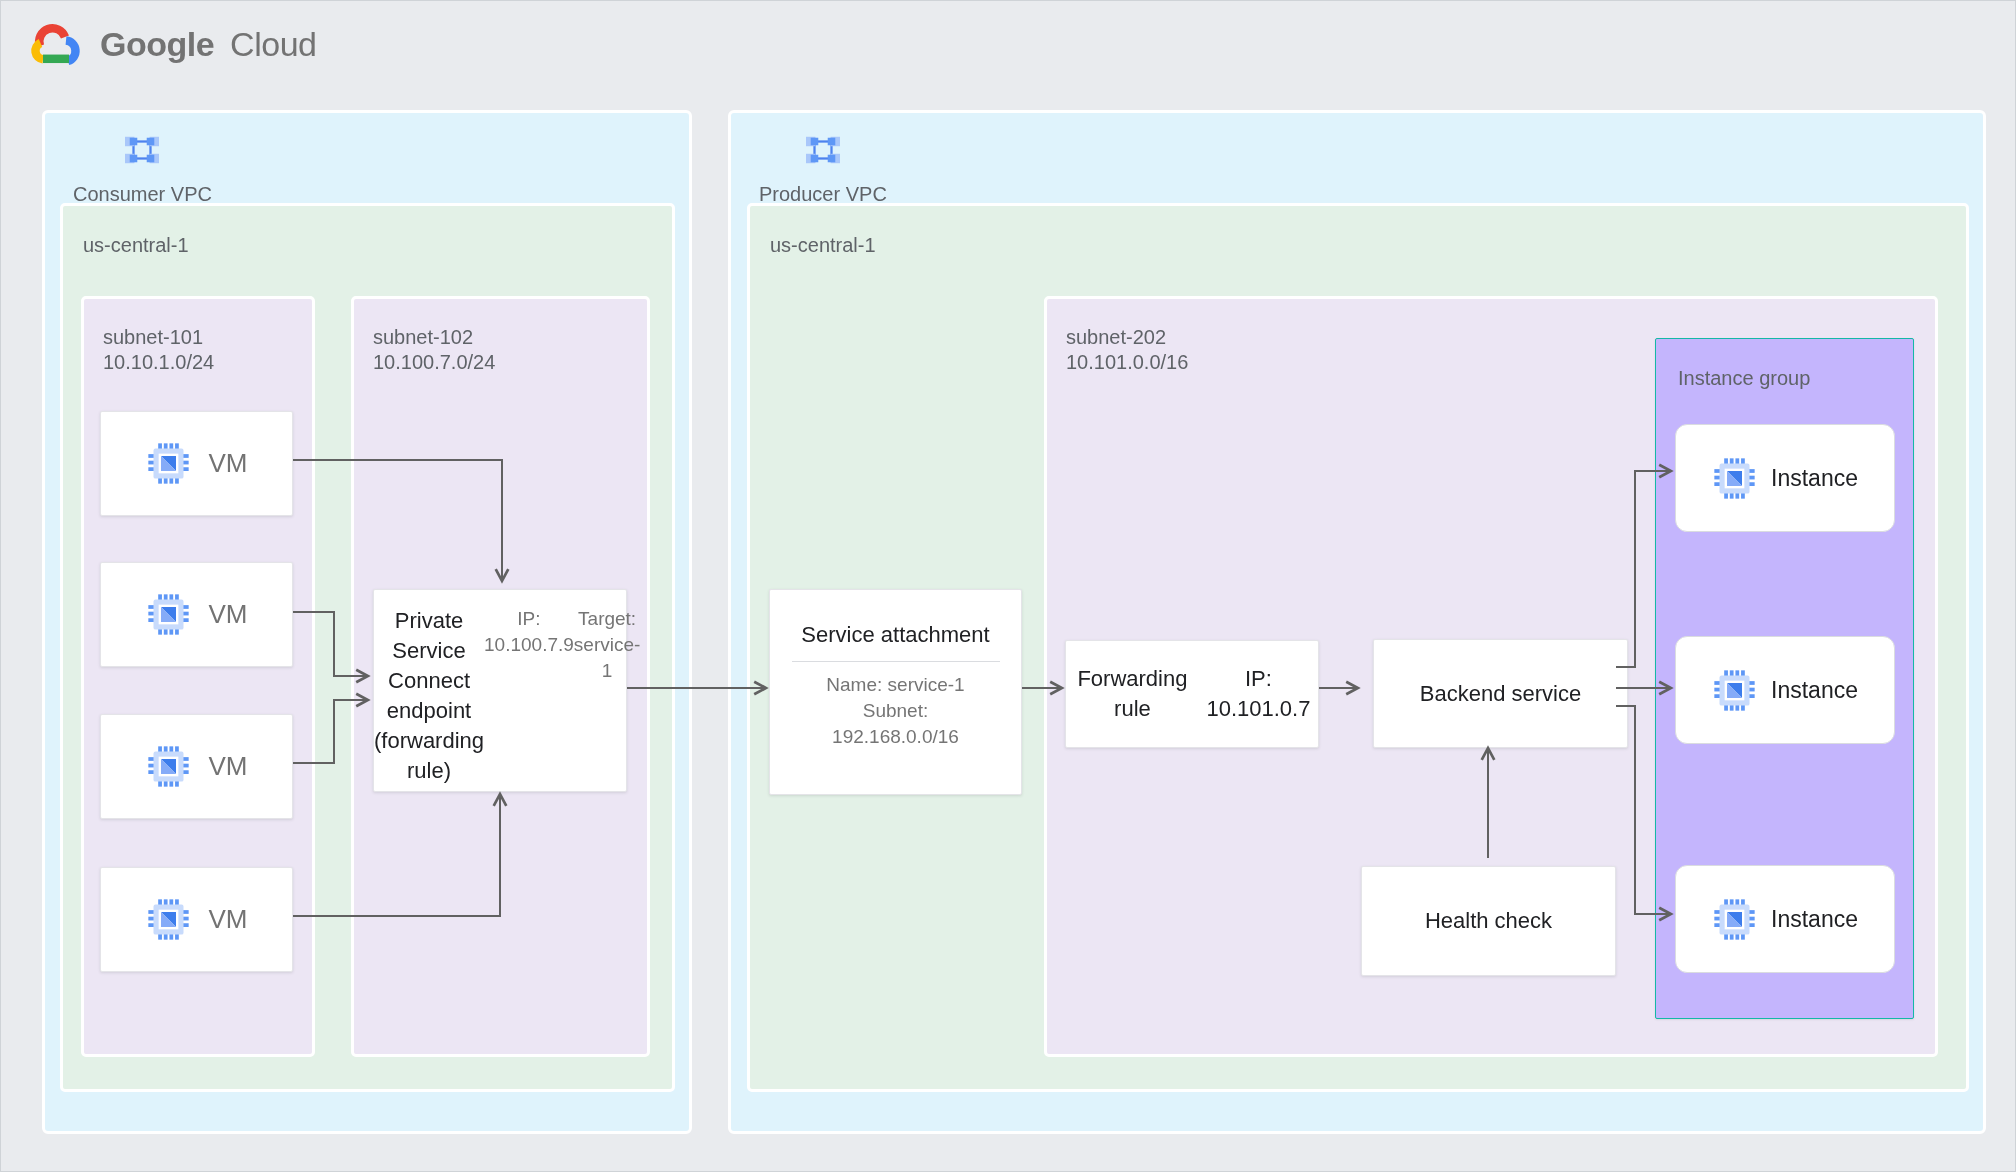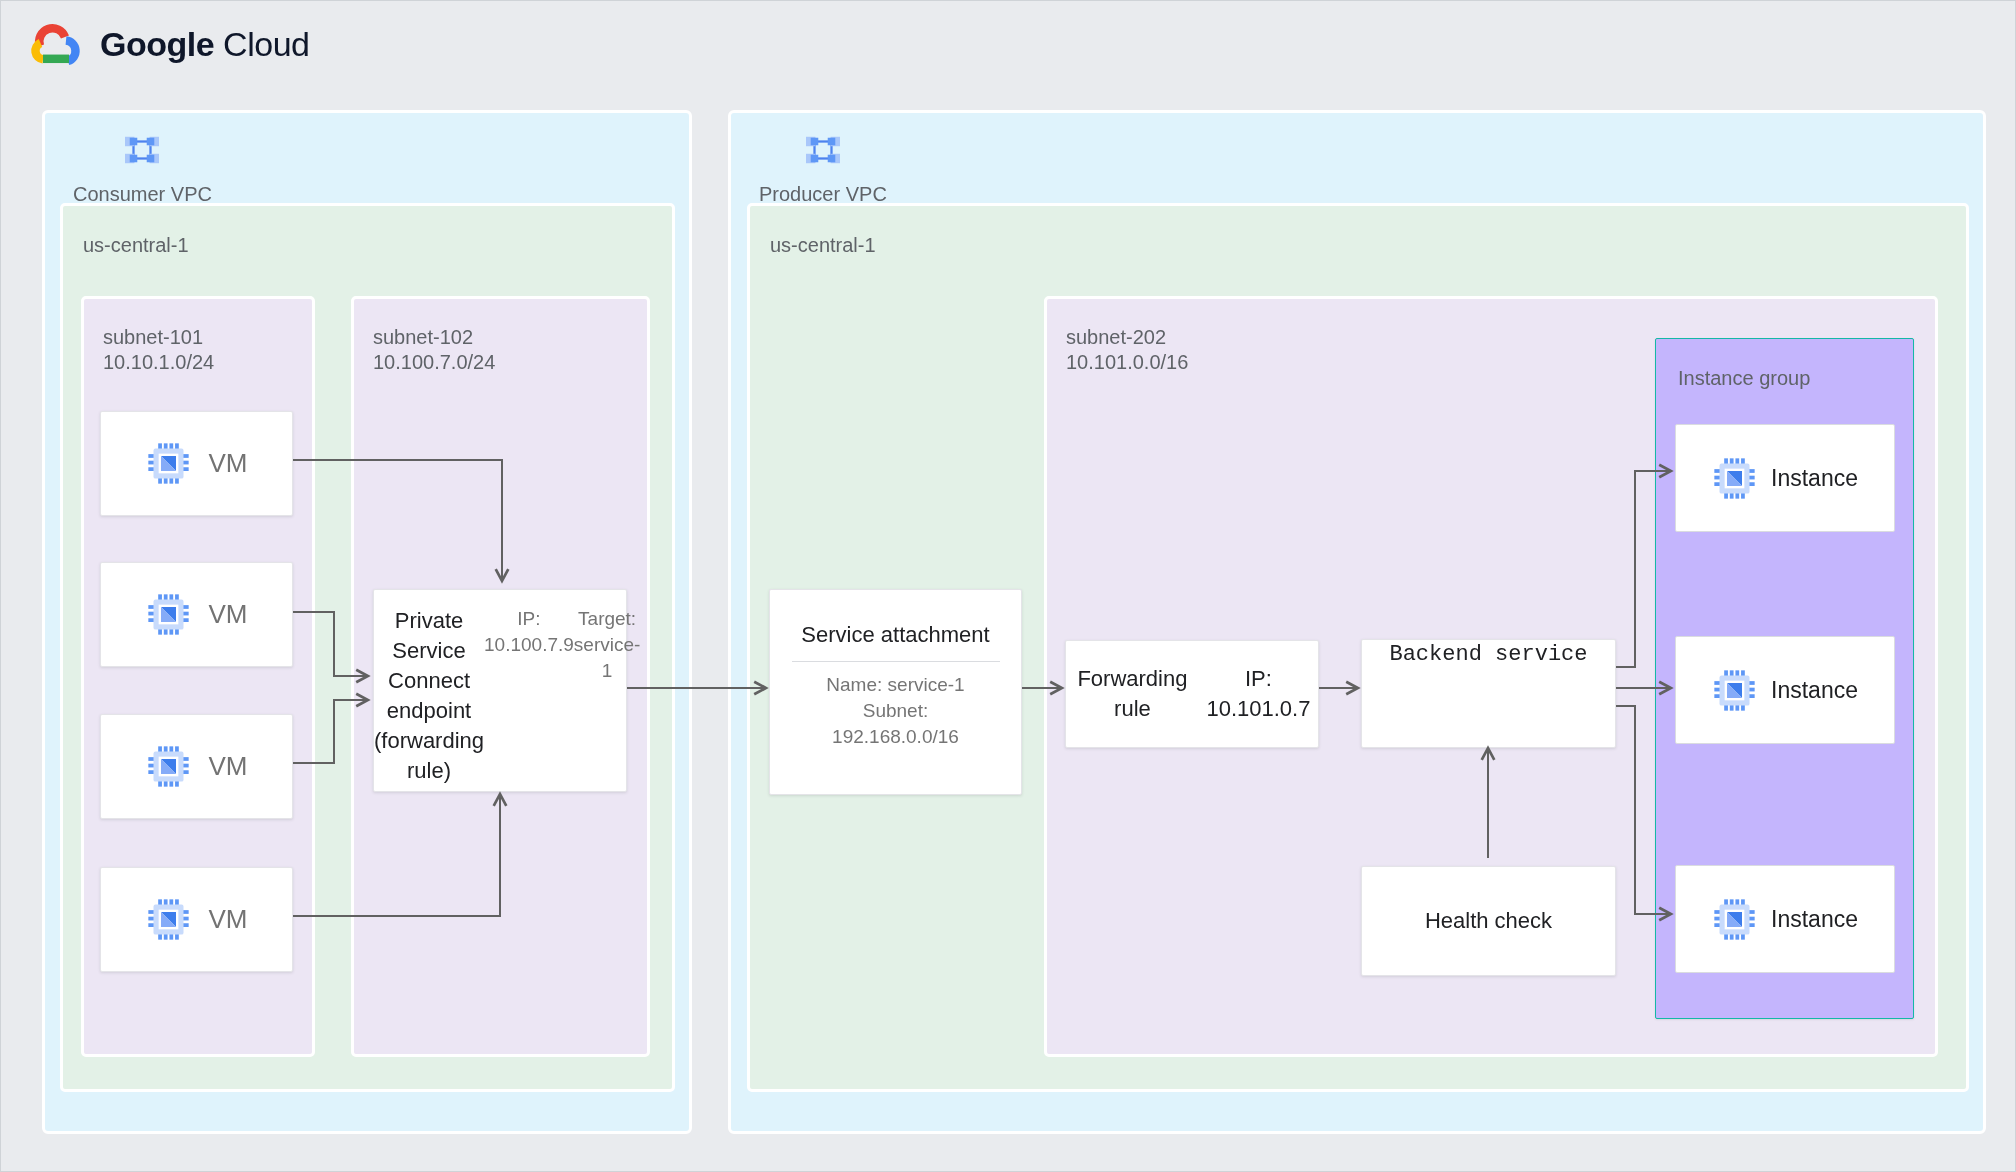--- a/index.html
+++ b/index.html
@@ -1,21 +1,21 @@
 <!DOCTYPE html>
 <html><head>
 <meta charset="utf-8">
 <style>
   html,body{margin:0;padding:0;background:#E9EBEE;font-family:"Liberation Sans","DejaVu Sans",sans-serif;}
   .canvas{position:relative;width:2016px;height:1172px;background:#E9EBEE;overflow:hidden;
           box-shadow:inset 0 0 0 1px #CFD3D7;}
   
   .logo{position:absolute;left:26px;top:20px;display:flex;align-items:center;gap:14px;}
   .logo svg{display:block;}
-  .logo-text{font-size:34px;color:#0f172a;letter-spacing:-0.5px;display:flex;gap:9px;align-items:baseline;}
+  .logo-text{font-size:34px;color:#737373;letter-spacing:-0.5px;display:flex;gap:16px;align-items:baseline;}
   .logo-google{font-weight:700;}
   .logo-cloud{font-weight:400;}
   
   .vpc{position:absolute;top:110px;height:1024px;background:#DFF3FC;border:3px solid #FFFFFF;
        border-radius:6px;box-sizing:border-box;}
   .vpc-consumer{left:42px;width:650px;}
   .vpc-producer{left:728px;width:1258px;}
   .vpc-label{position:absolute;left:28px;top:20px;display:flex;align-items:center;gap:16px;
              font-size:20px;color:#5F6368;flex-direction:column;}
   .region{position:absolute;top:90px;height:889px;background:#E3F1E7;border:3px solid #FFFFFF;
@@ -38,27 +38,27 @@
   .psc-box{left:19px;top:290px;width:254px;height:203px;display:flex;flex-direction:row;
            padding-top:16px;}
   .card-title{font-size:22px;line-height:30px;color:#202124;text-align:center;}
   .psc-box .card-title{max-width:196px;}
   .divider{width:208px;height:0;border-top:1px solid #DADCE0;margin:11px 0 10px;}
   .card-detail{font-size:19px;line-height:26px;color:#757575;text-align:center;}
   .sa-box{left:19px;top:383px;width:253px;height:206px;display:flex;flex-direction:column;
           align-items:center;padding-top:30px;}
   .fr-box{left:18px;top:341px;width:254px;height:108px;display:flex;
           align-items:center;justify-content:center;}
-  .bs-box{left:314px;top:340px;width:255px;height:109px;display:flex;justify-content:center;font-family:Liberation Mono, monospace;}
+  .bs-box{left:326px;top:340px;width:255px;height:109px;display:flex;align-items:center;justify-content:center;}
   .hc-box{left:314px;top:567px;width:255px;height:110px;display:flex;align-items:center;justify-content:center;}
   .ig-box{left:608px;top:39px;width:259px;height:681px;background:#c4b5fd;border:1px solid #14b8a6;
           border-radius:2px;box-sizing:border-box;box-shadow:0 1px 2px rgba(60,64,67,.10);position:absolute;}
   .ig-label{position:absolute;left:22px;top:28px;font-size:20px;color:#5F6368;}
   .inst-box{position:absolute;left:19px;width:220px;height:108px;background:#fff;border:1px solid #DADCE0;
-            border-radius:2px;box-sizing:border-box;display:flex;align-items:center;justify-content:center;gap:14px;}
+            border-radius:12px;box-sizing:border-box;display:flex;align-items:center;justify-content:center;gap:14px;}
   .inst-1{top:85px}.inst-2{top:297px}.inst-3{top:526px}
   .inst-label{font-size:23px;color:#202124;}
   
   .gce-icon{width:45px;height:45px;flex:none;}
   .vpc-icon{width:34px;height:34px;flex:none;}
   
   .arrows{position:absolute;left:0;top:0;pointer-events:none;}
   .hidden-defs{position:absolute;width:0;height:0;overflow:hidden;}
 </style>
 </head>

